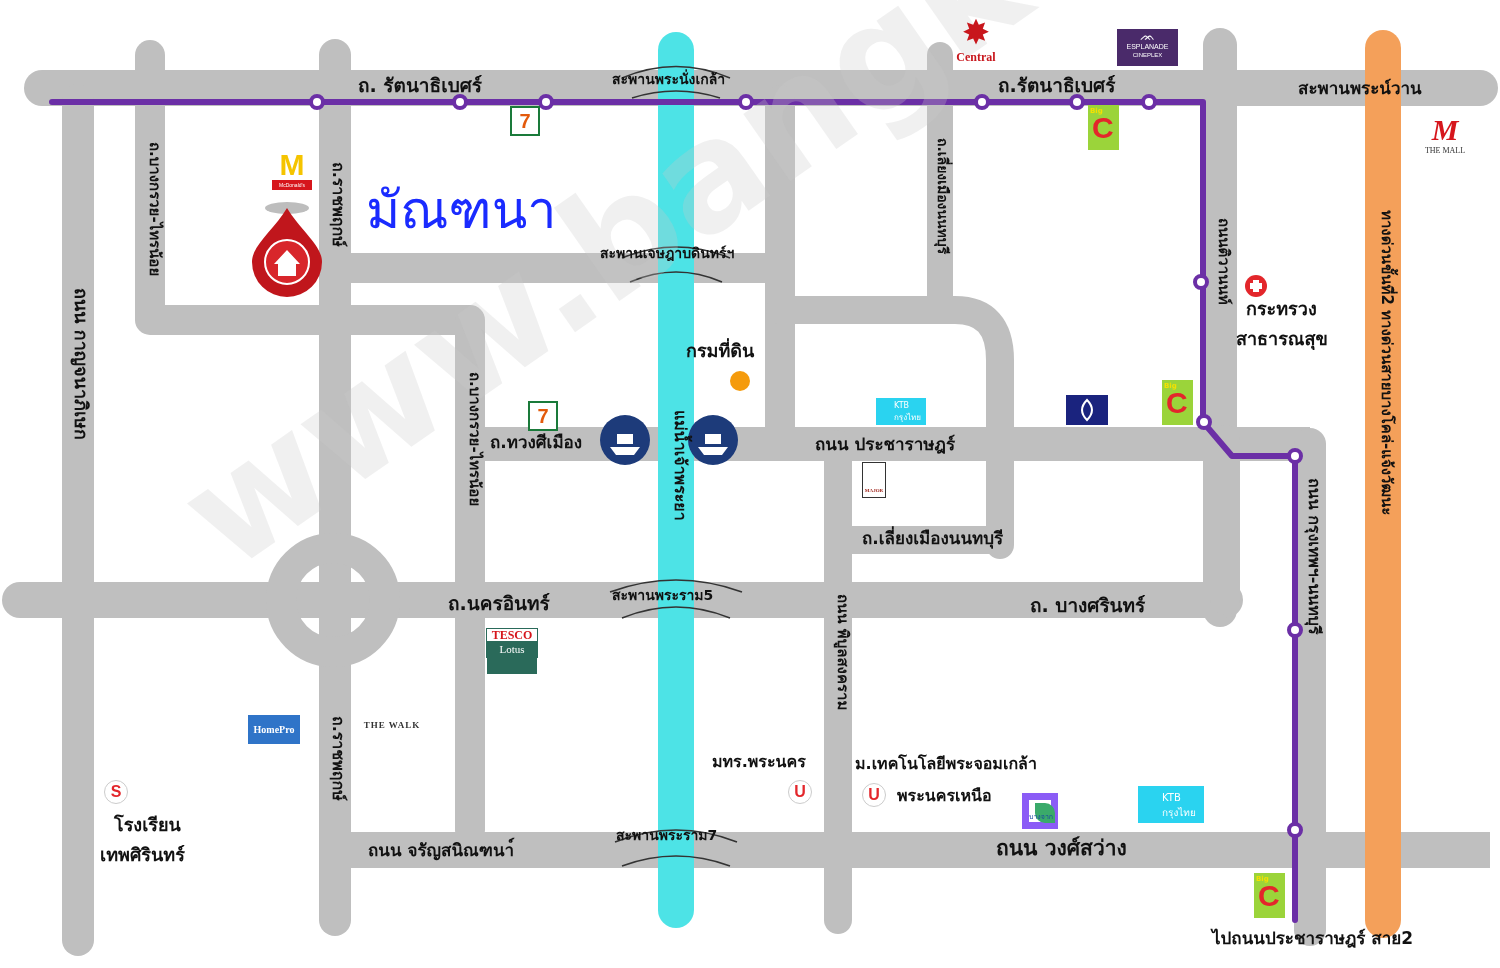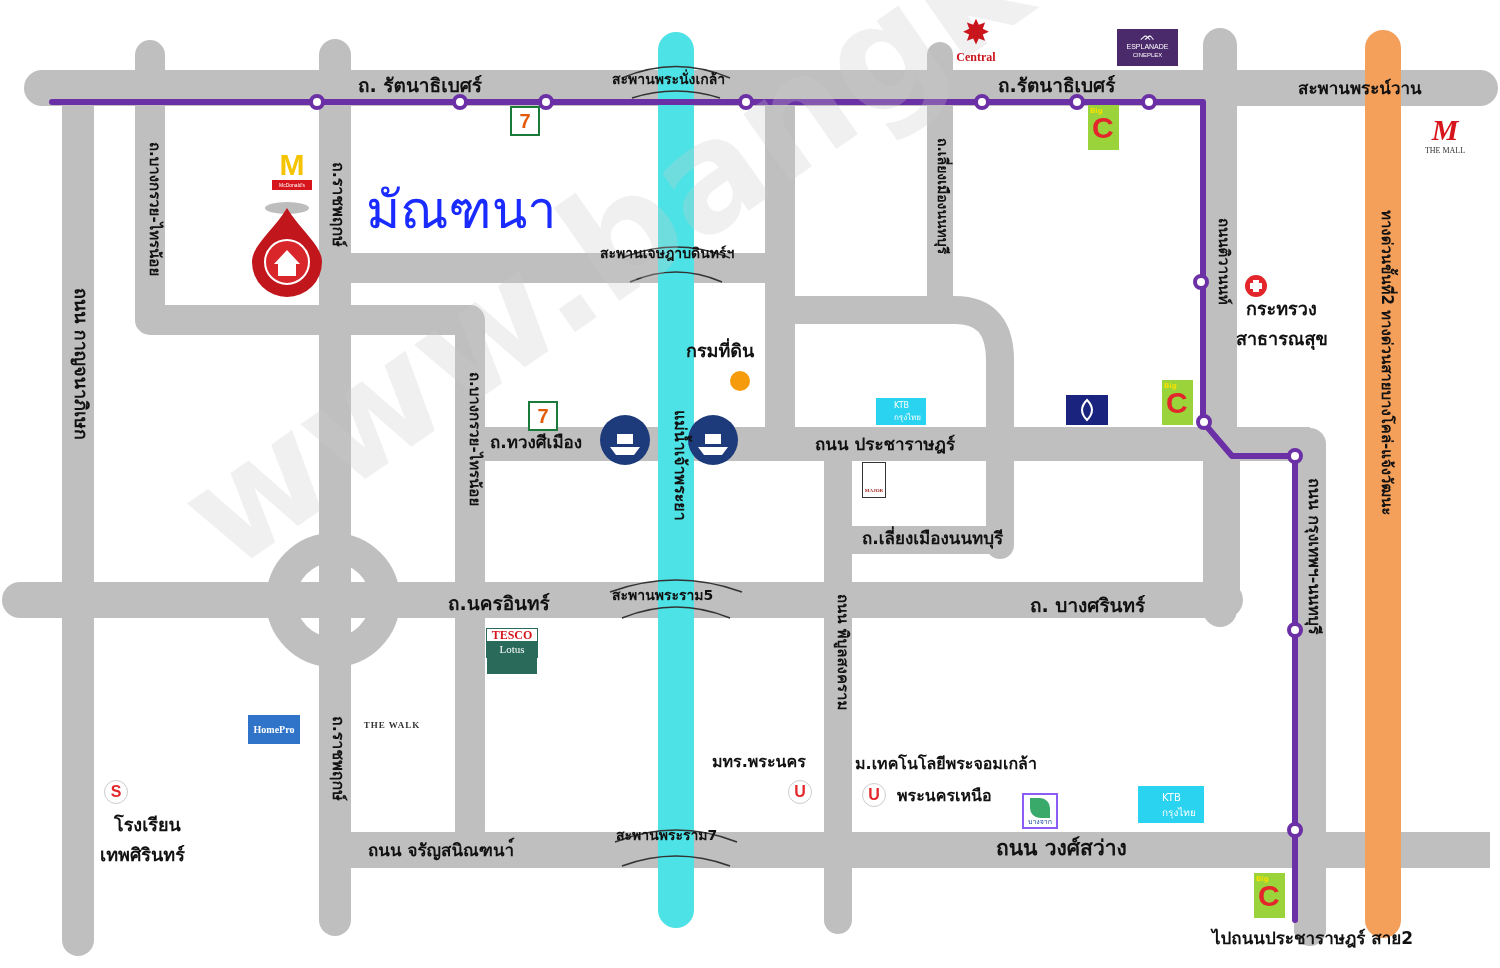--- a/index.html
+++ b/index.html
@@ -226,18 +226,18 @@
   <div style="background:#2a6a5a;color:#fff;font-size:11px;text-align:center;height:33px;line-height:16px;">Lotus</div>
 </div>
 
 
 <div class="logo-box" style="left:248px;top:715px;width:52px;height:29px;background:#2f74c8;color:#fff;font-size:10px;border-radius:0;font-family:'Liberation Serif',serif;">HomePro</div>
 
 
 <div class="logo-box" style="left:356px;top:715px;width:72px;height:20px;color:#333;font-size:9px;letter-spacing:1px;font-family:'Liberation Serif',serif;">THE WALK</div>
 
 
-<div style="position:absolute;left:1022px;top:793px;width:36px;height:36px;border:2px solid #8b5cf6;background:#fff;box-sizing:border-box;">
+<div style="position:absolute;left:1022px;top:793px;width:36px;height:36px;border:7px solid #8b5cf6;background:#fff;box-sizing:border-box;">
   <div style="position:absolute;left:6px;top:3px;width:20px;height:20px;background:#3aaa6a;border-radius:0 50% 0 50%;"></div>
   <div style="position:absolute;left:0;bottom:0;width:100%;font-size:7px;color:#1a4aa0;text-align:center;">บางจาก</div>
 </div>
 
 </div>
 
 </body></html>

